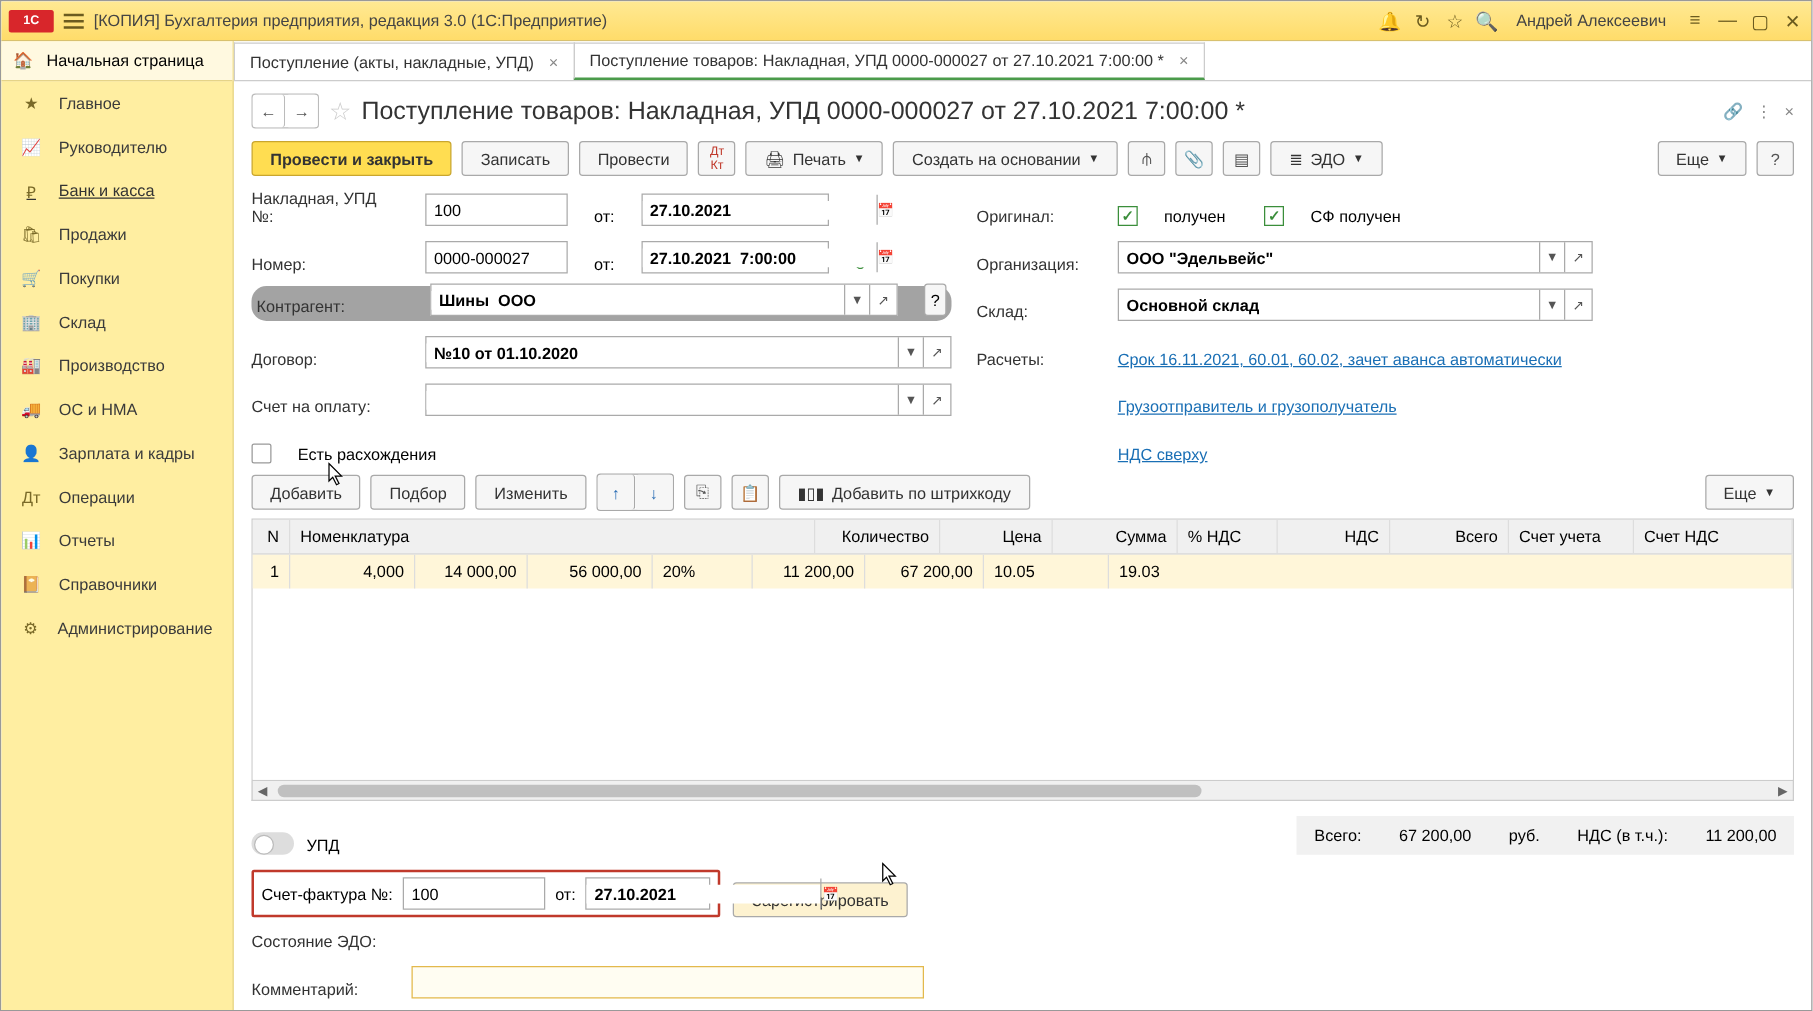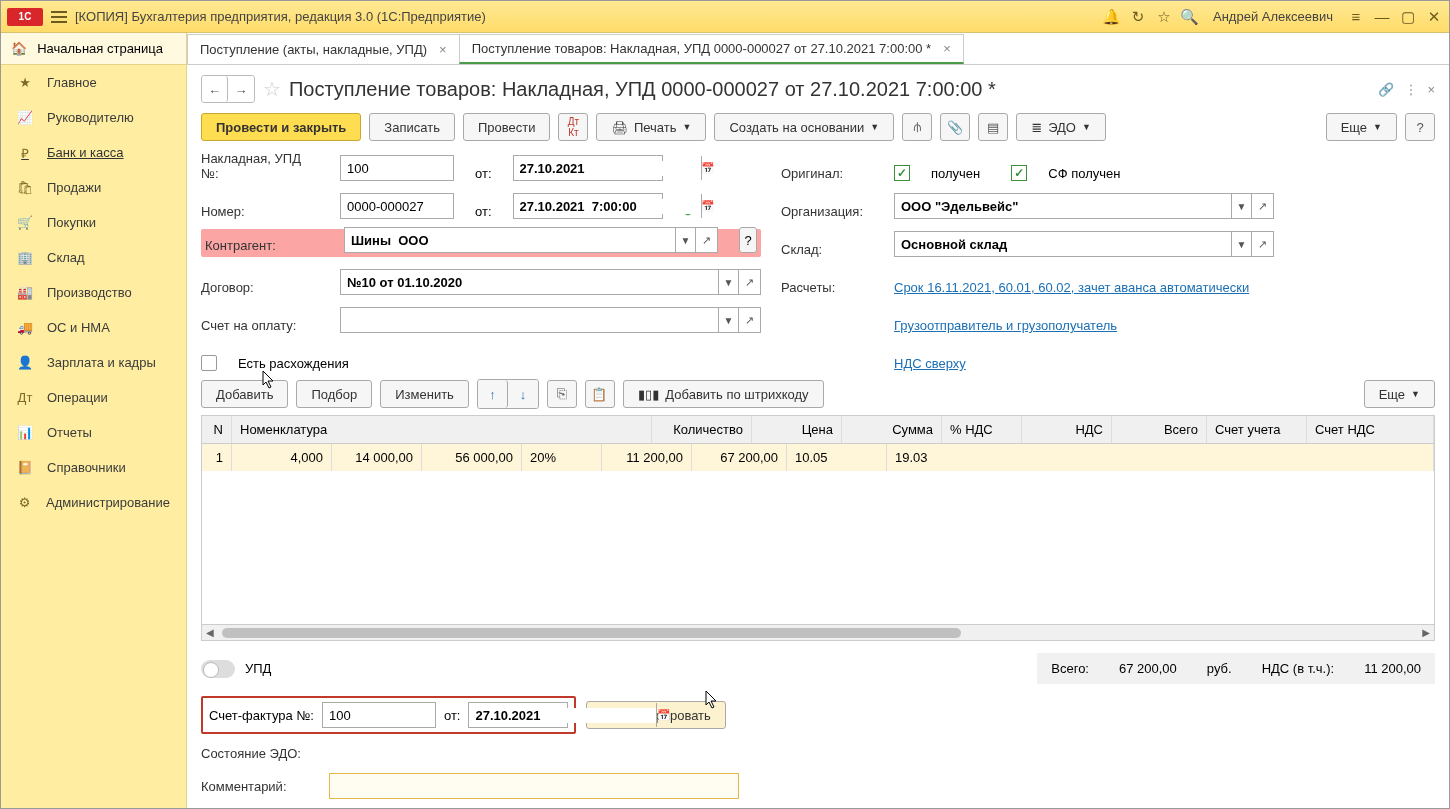--- a/index.html
+++ b/index.html
@@ -38,40 +38,40 @@
 .rightform{flex:1;}
 .row{display:flex;align-items:flex-end;gap:21px;height:28px;}
 .lbl{width:118px;color:#333;}
 .inp{height:26px;border:1px solid #aaa;padding:0 6px;background:#fff;}
 .sel{height:26px;border:1px solid #aaa;background:#fff;display:flex;align-items:center;position:relative;}
 .sel input{border:none;outline:none;flex:1;padding:0 6px;font-weight:bold;}
 .sel .dd{width:20px;border-left:1px solid #aaa;height:100%;display:flex;align-items:center;justify-content:center;font-size:10px;color:#555;cursor:pointer;}
 .sel .op{width:22px;border-left:1px solid #aaa;height:100%;display:flex;align-items:center;justify-content:center;font-size:11px;color:#555;cursor:pointer;}
 .chk{width:16px;height:16px;border:1.5px solid #3b8e3b;display:inline-flex;align-items:center;justify-content:center;color:#3b8e3b;font-size:12px;font-weight:bold;}
 .link{color:#1a6fb5;text-decoration:underline;cursor:pointer;}
-.hl{background:#fca5a5;padding:3px 4px;border-radius:2px;}
+.hl{background:#a3a3a3;padding:3px 4px;border-radius:12px;}
 .tabletoolbar{display:flex;align-items:center;gap:8px;margin:6px 0;}
 .grid{border:1px solid #ccc;}
 .gridhead{display:flex;background:#f0f0f0;border-bottom:1px solid #ccc;}
 .gridhead .c,.gridrow .c{padding:6px 8px;border-right:1px solid #ddd;display:flex;align-items:center;overflow:hidden;}
 .gridrow{display:flex;background:#fff6d9;}
 .c-n{width:30px;justify-content:flex-end;}
 .c-nm{width:420px;}
 .c-q{width:100px;justify-content:flex-end;}
 .c-p{width:90px;justify-content:flex-end;}
 .c-s{width:100px;justify-content:flex-end;}
 .c-vr{width:80px;}
 .c-v{width:90px;justify-content:flex-end;}
 .c-t{width:95px;justify-content:flex-end;}
 .c-a1{width:100px;}
 .c-a2{flex:1;}
 .gridbody{height:180px;background:#fff;}
 .scrollbar{height:16px;background:#f0f0f0;border:1px solid #ccc;border-top:none;display:flex;align-items:center;}
 .scrollbar .thumb{height:10px;background:#c0c0c0;border-radius:5px;margin-left:4px;width:60%;}
-.fline{display:flex;align-items:center;gap:10px;margin-top:12px;}
+.fline{display:flex;align-items:flex-end;gap:10px;margin-top:12px;}
 .toggle{width:34px;height:18px;background:#ddd;border-radius:9px;position:relative;}
 .toggle::after{content:"";position:absolute;width:14px;height:14px;background:#fff;border-radius:50%;top:2px;left:2px;border:1px solid #bbb;}
 .totals{margin-left:auto;background:#f1f1f1;padding:8px 14px;display:flex;gap:30px;align-items:center;}
 .redbox{border:2px solid #c0392b;display:inline-flex;align-items:center;padding:4px 6px;gap:8px;border-radius:2px;}
 .cursor{position:absolute;width:14px;height:20px;pointer-events:none;}
 .cursor svg{width:14px;height:20px;}
 .yellowinp{border:1px solid #e3b94c;background:#fffdf2;}
 .qmark{width:18px;height:26px;border:1px solid #a9a9a9;background:#f6f6f6;display:inline-flex;align-items:center;justify-content:center;border-radius:3px;}
 .dtcal{width:20px;border-left:1px solid #aaa;height:100%;display:flex;align-items:center;justify-content:center;font-size:11px;color:#555;cursor:pointer;}
 </style>

